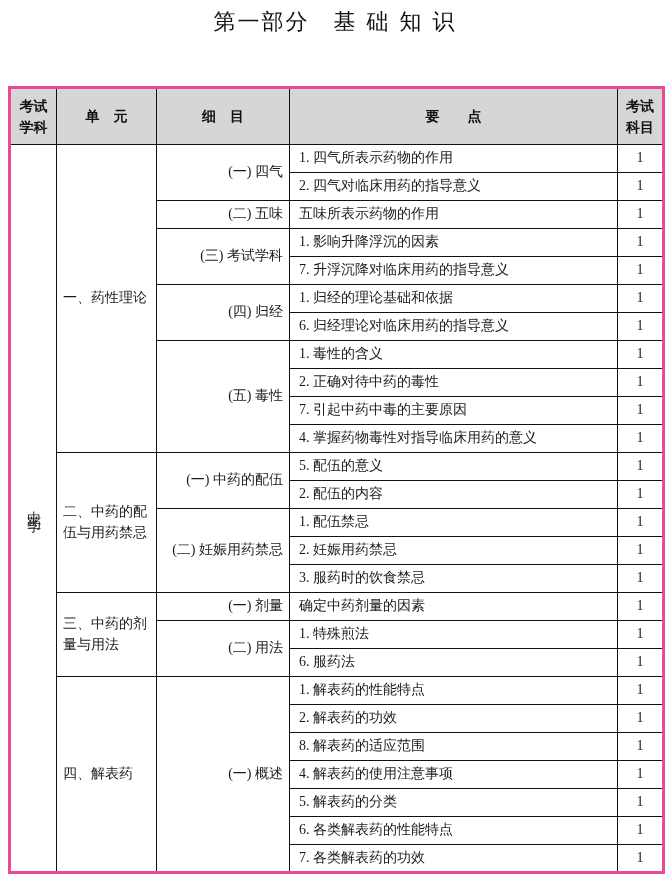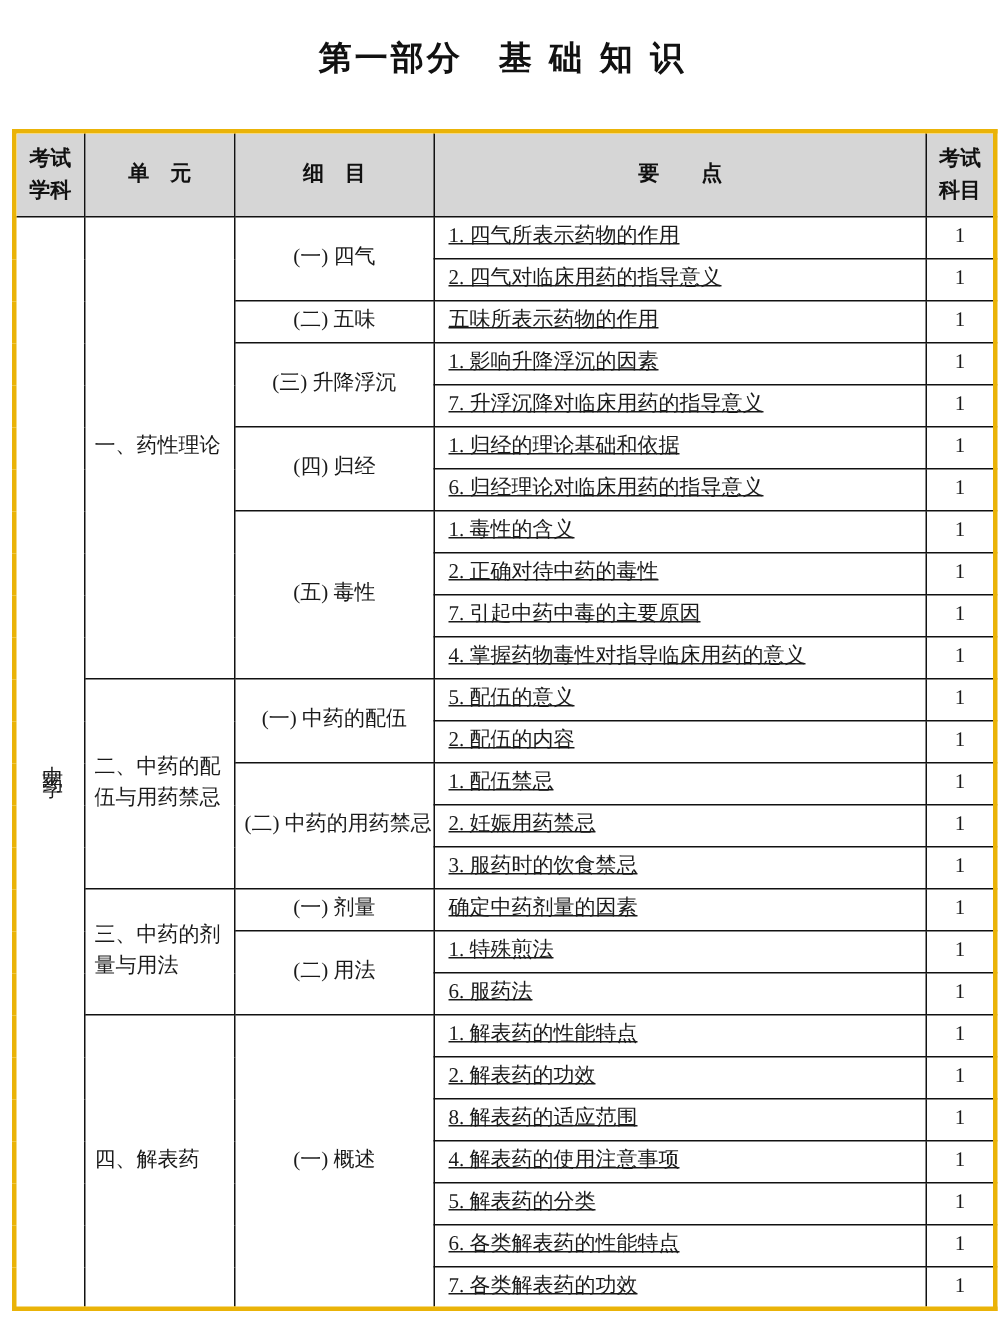--- a/index.html
+++ b/index.html
@@ -11,40 +11,40 @@
     position: relative;
     width: 670px;
     height: 886px;
     background: #ffffff;
     color: #1a1a1a;
     font-family: "Liberation Serif", "DejaVu Serif", serif;
     overflow: hidden;
   }
   .page-title {
     position: absolute;
-    top: 24px;
+    top: 7px;
     left: 0;
     width: 100%;
     text-align: center;
     font-family: "DejaVu Sans", "Liberation Sans", sans-serif;
-    font-weight: bold;
+    font-weight: normal;
     font-size: 22px;
     letter-spacing: 2px;
     color: #111;
     white-space: pre;
   }
   table.syllabus {
     position: absolute;
     left: 8px;
     top: 86px;
     width: 654px;
     height: 596px;
     border-collapse: collapse;
     table-layout: fixed;
-    border: 3px solid #eab308;
+    border: 3px solid #ec4899;
   }
   table.syllabus th, table.syllabus td {
     border: 1px solid #111;
     font-size: 14px;
     line-height: 1.45;
     overflow: hidden;
   }
   thead tr { height: 57px; }
   thead th {
     background: #d6d6d6;
@@ -68,31 +68,30 @@
     letter-spacing: 4px;
     font-size: 14px;
     display: inline-block;
   }
   td.unit-cell {
     text-align: left;
     vertical-align: middle;
     padding: 1px 6px;
   }
   td.detail-cell {
-    text-align: center;
+    text-align: right;
     vertical-align: middle;
     padding: 2px 6px;
     white-space: nowrap;
   }
   td.point-cell {
     text-align: left;
     vertical-align: middle;
     padding: 2px 9px;
     white-space: nowrap;
-    text-decoration: underline;
   }
   td.score-cell {
     text-align: center;
     vertical-align: middle;
     padding: 0;
   }
 </style>
 </head>
 <body>
 
@@ -129,21 +128,21 @@
       <tr>
         <td class="point-cell">2. 四气对临床用药的指导意义</td>
         <td class="score-cell">1</td>
       </tr>
       <tr>
         <td class="detail-cell">(二) 五味</td>
         <td class="point-cell">五味所表示药物的作用</td>
         <td class="score-cell">1</td>
       </tr>
       <tr>
-        <td class="detail-cell" rowspan="2">(三) 升降浮沉</td>
+        <td class="detail-cell" rowspan="2">(三) 考试学科</td>
         <td class="point-cell">1. 影响升降浮沉的因素</td>
         <td class="score-cell">1</td>
       </tr>
       <tr>
         <td class="point-cell">7. 升浮沉降对临床用药的指导意义</td>
         <td class="score-cell">1</td>
       </tr>
       <tr>
         <td class="detail-cell" rowspan="2">(四) 归经</td>
         <td class="point-cell">1. 归经的理论基础和依据</td>
@@ -175,21 +174,21 @@
         <td class="unit-cell" rowspan="5">二、中药的配伍与用药禁忌</td>
         <td class="detail-cell" rowspan="2">(一) 中药的配伍</td>
         <td class="point-cell">5. 配伍的意义</td>
         <td class="score-cell">1</td>
       </tr>
       <tr>
         <td class="point-cell">2. 配伍的内容</td>
         <td class="score-cell">1</td>
       </tr>
       <tr>
-        <td class="detail-cell" rowspan="3">(二) 中药的用药禁忌</td>
+        <td class="detail-cell" rowspan="3">(二) 妊娠用药禁忌</td>
         <td class="point-cell">1. 配伍禁忌</td>
         <td class="score-cell">1</td>
       </tr>
       <tr>
         <td class="point-cell">2. 妊娠用药禁忌</td>
         <td class="score-cell">1</td>
       </tr>
       <tr>
         <td class="point-cell">3. 服药时的饮食禁忌</td>
         <td class="score-cell">1</td>

